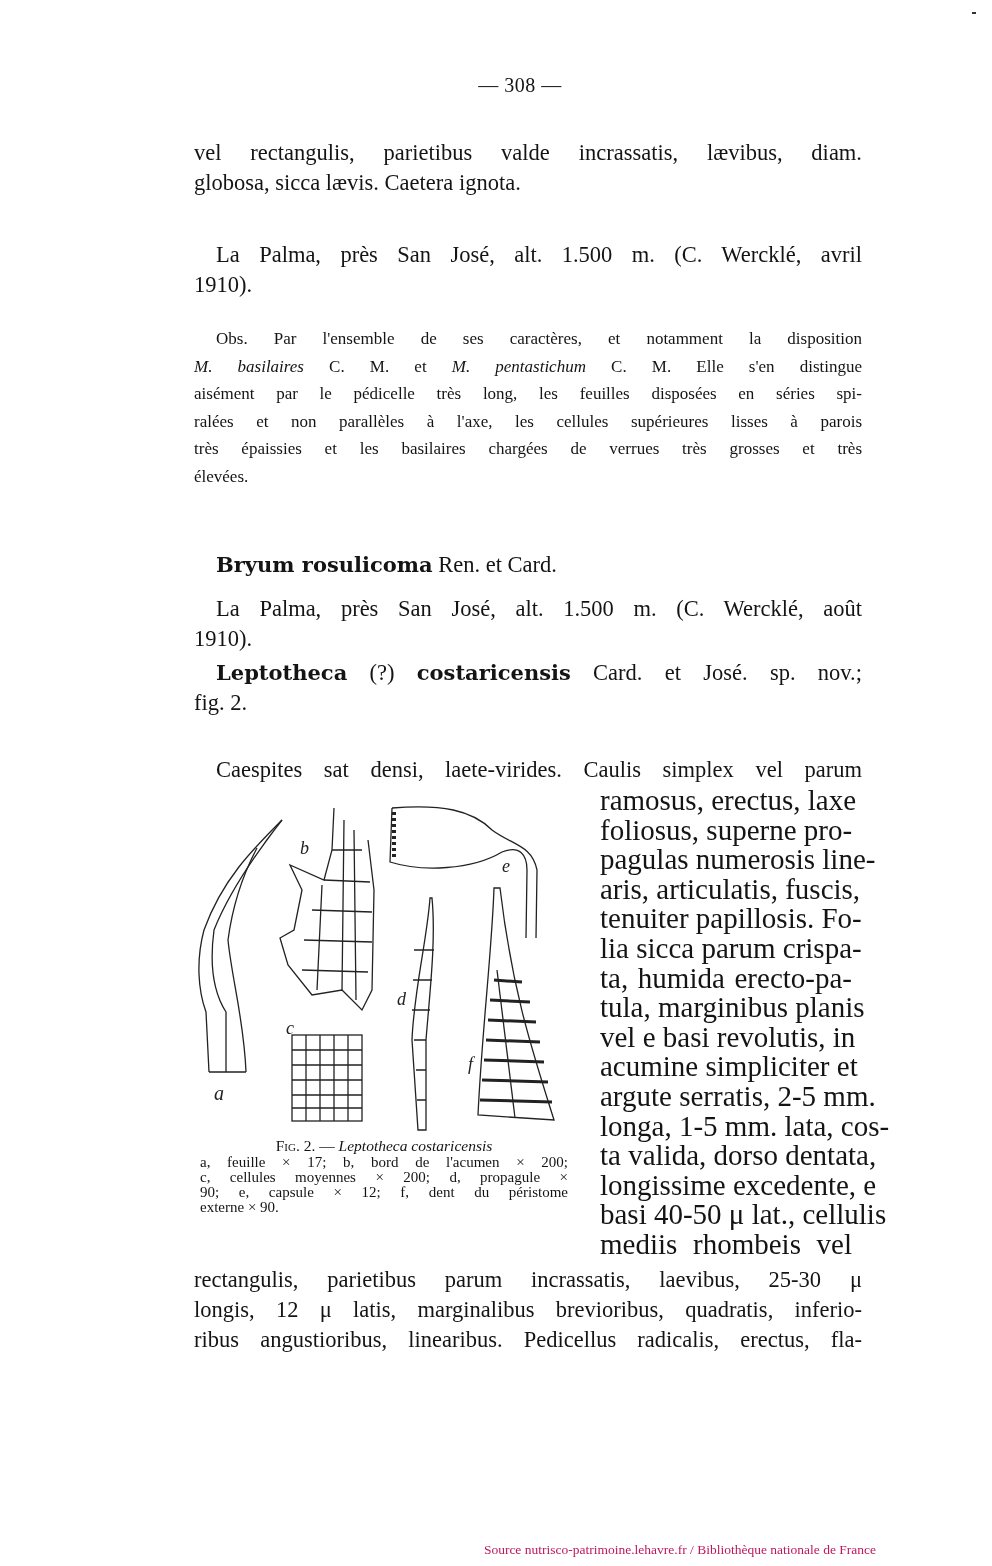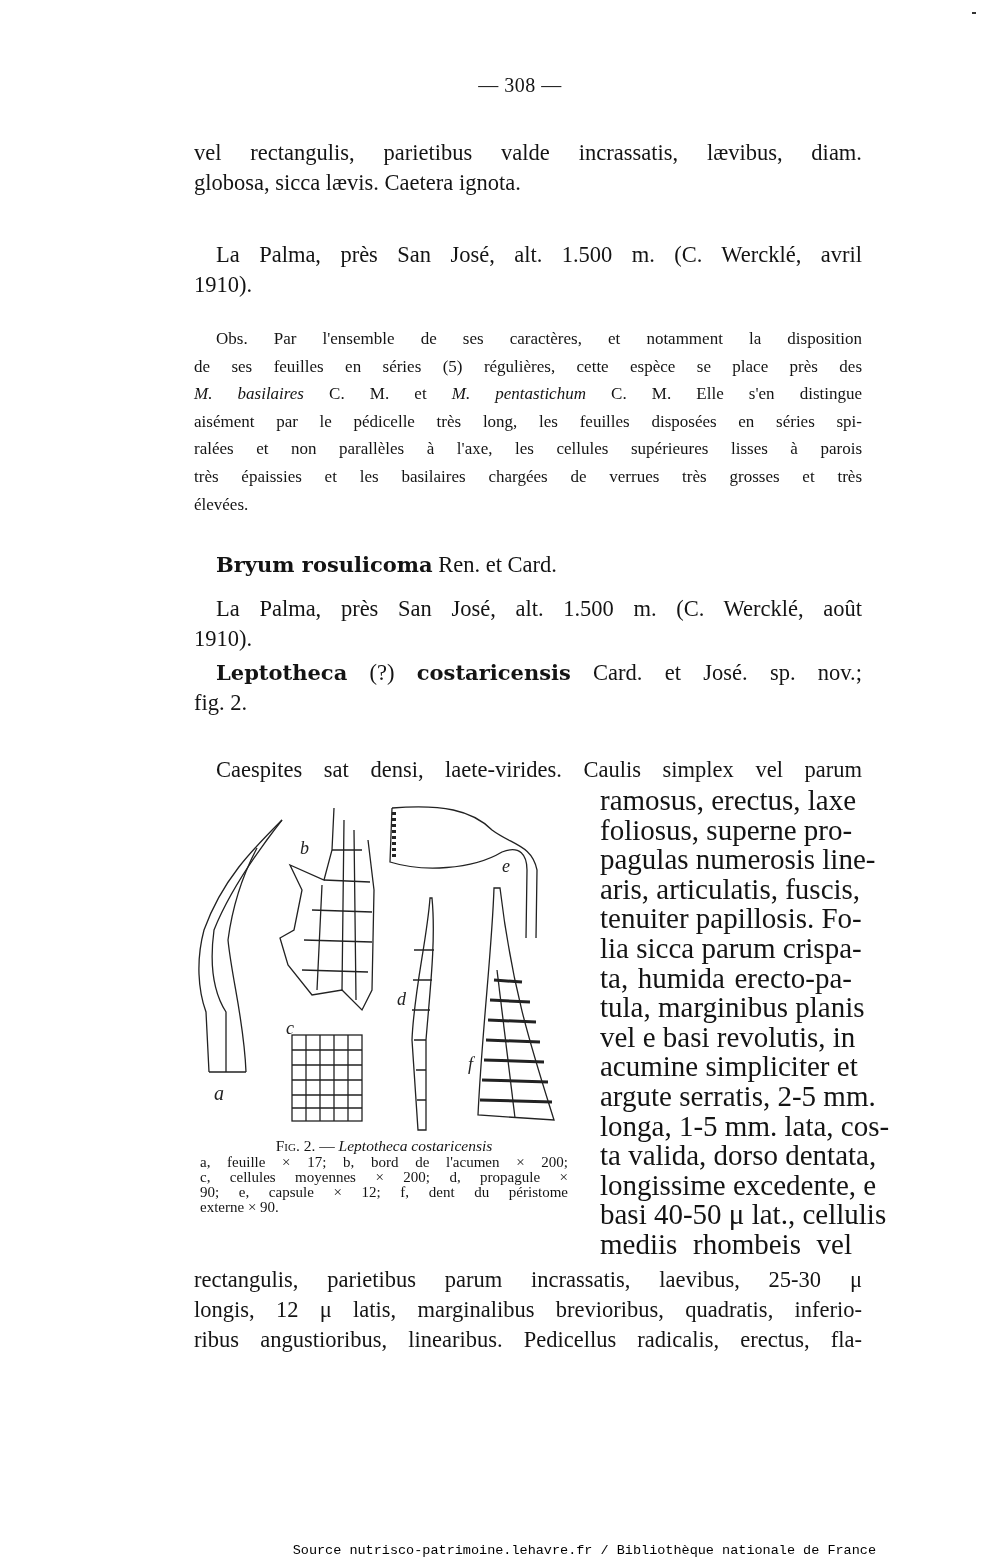--- a/index.html
+++ b/index.html
@@ -15,22 +15,22 @@
   .line { display: block; text-align: justify; text-align-last: justify; white-space: nowrap; }
   .line.last { text-align-last: left; }
   .rcol { position: absolute; left: 600px; width: 252px; font-size: 29px; line-height: 29.6px; }
   .rcol .line { white-space: nowrap; }
   .figure { position: absolute; left: 182px; top: 790px; width: 400px; height: 350px; }
   .caption { position: absolute; left: 200px; top: 1138px; width: 368px; font-size: 15px; line-height: 15px; }
   .caption .ct { text-align: center; font-size: 15.5px; margin-bottom: 2px; }
   .caption .sc { font-variant: small-caps; }
   .caption .cl { display: block; text-align: justify; text-align-last: justify; white-space: nowrap; }
   .caption .cl.last { text-align-last: left; }
-  .source { position: absolute; right: 6px; bottom: 8px; font-family: Liberation Mono, monospace;
-            font-size: 13.5px; color: #000000; }
+  .source { position: absolute; right: 6px; bottom: 8px; font-family: Liberation Serif, serif;
+            font-size: 13.5px; color: #be185d; }
   .mark { position: absolute; background: #333; }
 </style>
 </head>
 <body>
 
 <div class="page">
 
   <div class="mark" style="left:972px; top:12px; width:4px; height:2px;"></div>
 
   <div class="pnum">— 308 —</div>
@@ -40,21 +40,20 @@
     <span class="line last">globosa, sicca lævis. Caetera ignota.</span>
   </div>
 
   <div class="block" style="top:240px;">
     <span class="line" style="padding-left:22px;">La Palma, près San José, alt. 1.500 m. (C. Wercklé, avril</span>
     <span class="line last">1910).</span>
   </div>
 
   <div class="block small" style="top:325px;">
     <span class="line" style="padding-left:22px;">Obs. Par l'ensemble de ses caractères, et notamment la disposition</span>
-    <span class="line">de ses feuilles en séries (5) régulières, cette espèce se place près des</span>
     <span class="line"><i>M. basilaires</i> C. M. et <i>M. pentastichum</i> C. M. Elle s'en distingue</span>
     <span class="line">aisément par le pédicelle très long, les feuilles disposées en séries spi-</span>
     <span class="line">ralées et non parallèles à l'axe, les cellules supérieures lisses à parois</span>
     <span class="line">très épaissies et les basilaires chargées de verrues très grosses et très</span>
     <span class="line last">élevées.</span>
   </div>
 
   <div class="block" style="top:550px; text-indent:22px;">
     <span class="h">Bryum rosulicoma</span>
     <span>Ren. et Card.</span>

